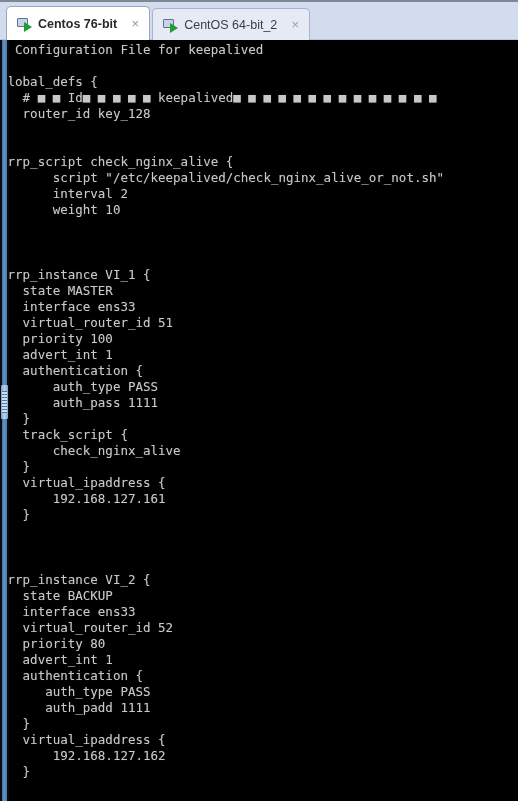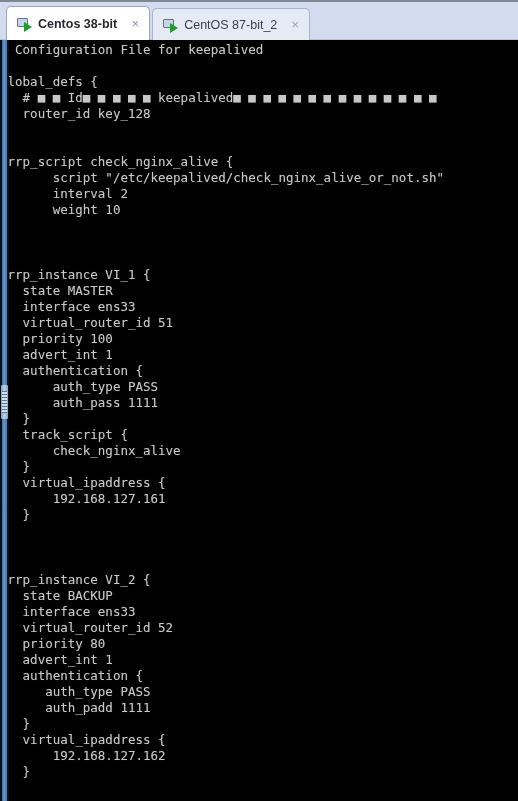--- a/index.html
+++ b/index.html
@@ -197,30 +197,30 @@
 
 <div class="app-window">
 
   <div class="tab-bar">
 
     <div class="tab active">
       <span class="tab-icon">
         <span class="screen"></span>
         <span class="play"></span>
       </span>
-      <span class="tab-label">Centos 38-bit</span>
+      <span class="tab-label">Centos 76-bit</span>
       <span class="tab-close">×</span>
     </div>
 
     <div class="tab inactive">
       <span class="tab-icon">
         <span class="screen"></span>
         <span class="play"></span>
       </span>
-      <span class="tab-label">CentOS 87-bit_2</span>
+      <span class="tab-label">CentOS 64-bit_2</span>
       <span class="tab-close">×</span>
     </div>
 
   </div>
 
   <div class="terminal">
     <pre class="term-text">! Configuration File for keepalived
 
 global_defs {
    # ■ ■ Id■ ■ ■ ■ ■ keepalived■ ■ ■ ■ ■ ■ ■ ■ ■ ■ ■ ■ ■ ■

